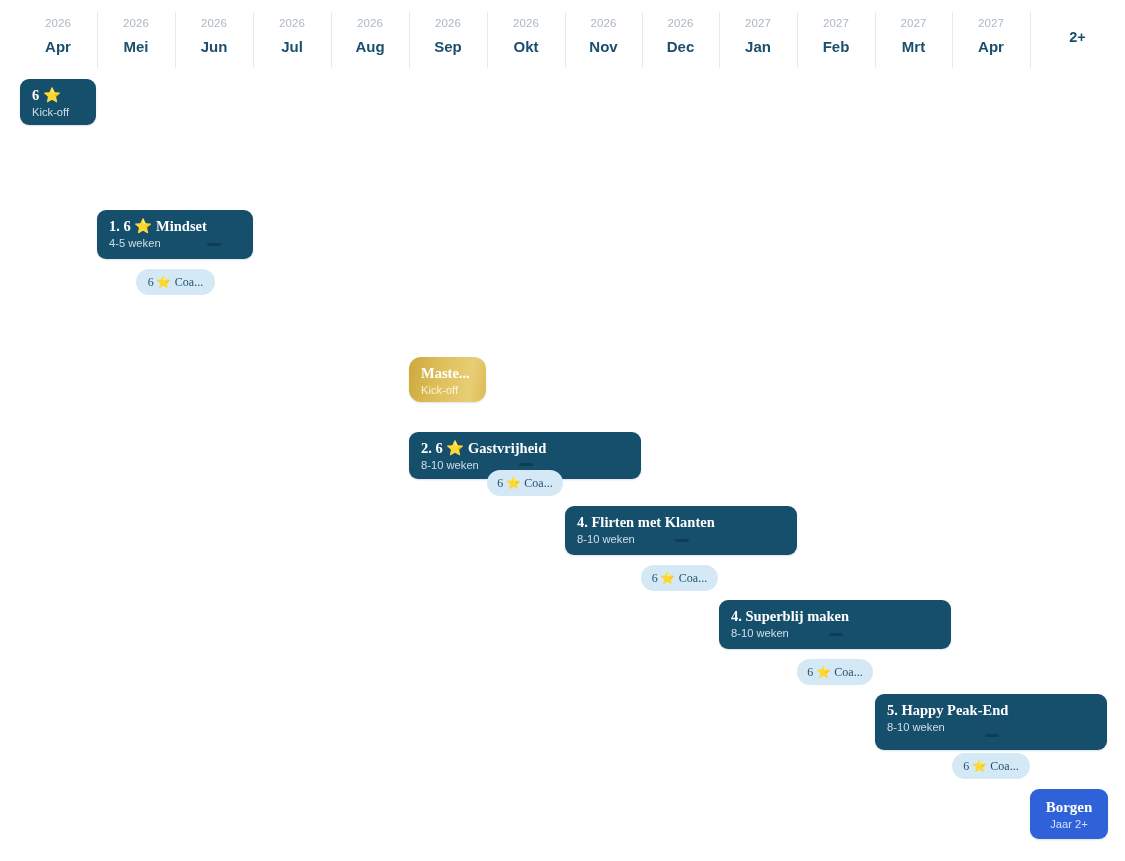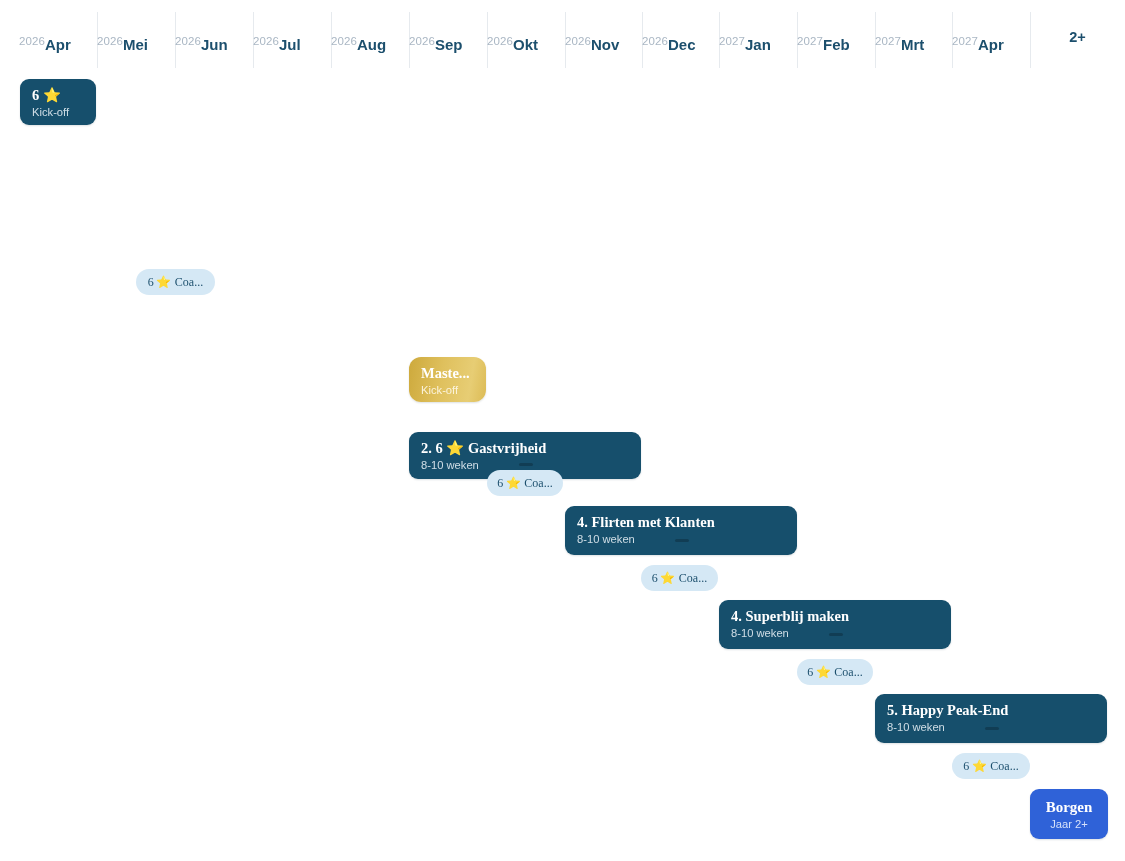--- a/index.html
+++ b/index.html
@@ -27,21 +27,21 @@
     width: 1125px;
     height: 58px;
   }
 
   .month-col {
     position: absolute;
     top: 0;
     height: 58px;
     text-align: center;
     display: flex;
-    flex-direction: row;
+    flex-direction: column;
     align-items: center;
     justify-content: flex-start;
     padding-top: 8px;
   }
 
   .month-col .year {
     font-size: 11.5px;
     line-height: 14px;
     color: #aab7c4;
     font-weight: 400;
@@ -240,20 +240,25 @@
       <span class="mon">2+</span>
     </div>
   </div>
 
   <div class="bar navy" style="left:20px;top:79px;width:76px;height:46px;">
     <div class="bar-title">6 ⭐</div>
     <div class="bar-sub">Kick-off</div>
   </div>
 
 
+  <div class="bar navy" style="left:97px;top:210px;width:156px;height:49px;">
+    <div class="bar-title">1. 6 ⭐ Mindset</div>
+    <div class="bar-sub">4-5 weken</div>
+    <div class="dash" style="left:110px;width:14px;"></div>
+  </div>
 
   <div class="chip" style="left:136px;top:269px;width:79px;">6 ⭐ Coa...</div>
 
 
   <div class="bar gold" style="left:409px;top:357px;width:77px;height:45px;border-radius:12px;">
     <div class="bar-title">Maste...</div>
     <div class="bar-sub">Kick-off</div>
   </div>
 
   <div class="bar navy" style="left:409px;top:432px;width:232px;height:47px;">
@@ -273,21 +278,21 @@
   <div class="chip" style="left:641px;top:565px;width:77px;">6 ⭐ Coa...</div>
 
   <div class="bar navy" style="left:719px;top:600px;width:232px;height:49px;">
     <div class="bar-title">4. Superblij maken</div>
     <div class="bar-sub">8-10 weken</div>
     <div class="dash" style="left:110px;width:14px;"></div>
   </div>
 
   <div class="chip" style="left:797px;top:659px;width:76px;">6 ⭐ Coa...</div>
 
-  <div class="bar navy" style="left:875px;top:694px;width:232px;height:49px;">
+  <div class="bar navy" style="left:875px;top:694px;width:232px;height:56px;">
     <div class="bar-title">5. Happy Peak-End</div>
     <div class="bar-sub">8-10 weken</div>
     <div class="dash" style="left:110px;width:14px;"></div>
   </div>
 
   <div class="chip" style="left:952px;top:753px;width:78px;">6 ⭐ Coa...</div>
 
   <div class="bar brightblue" style="left:1030px;top:789px;width:78px;height:50px;">
     <div class="bar-title">Borgen</div>
     <div class="bar-sub">Jaar 2+</div>

